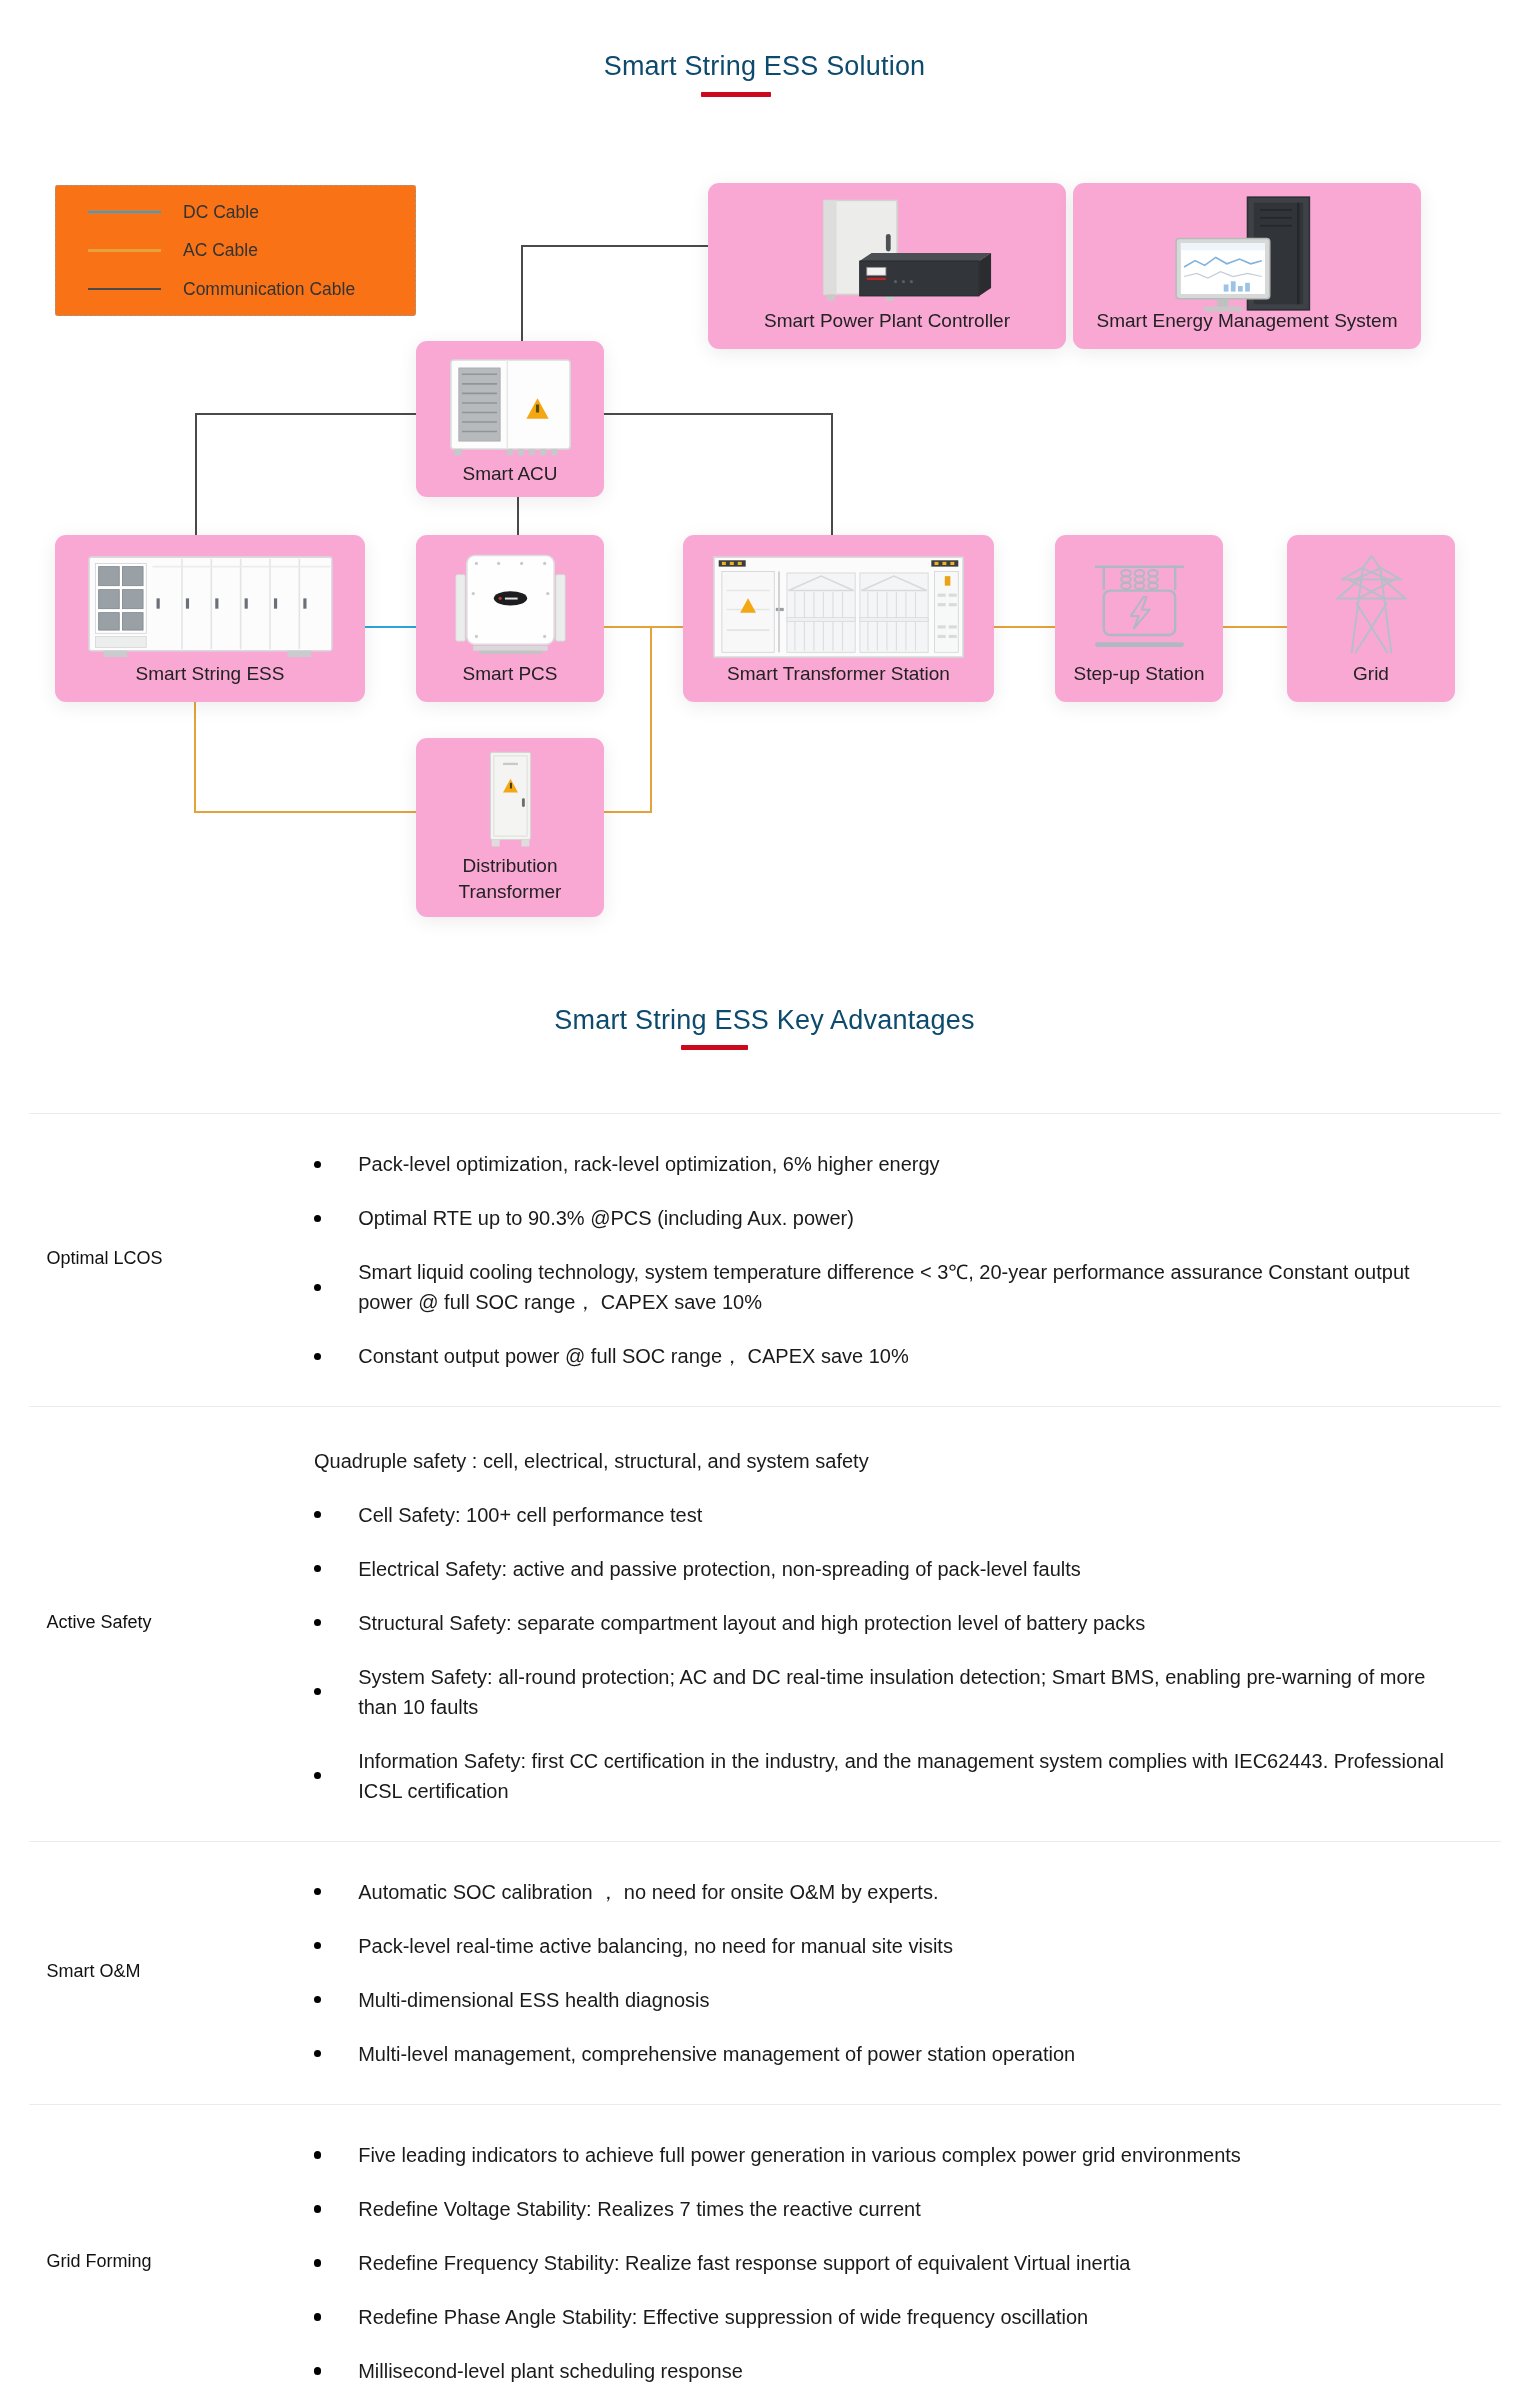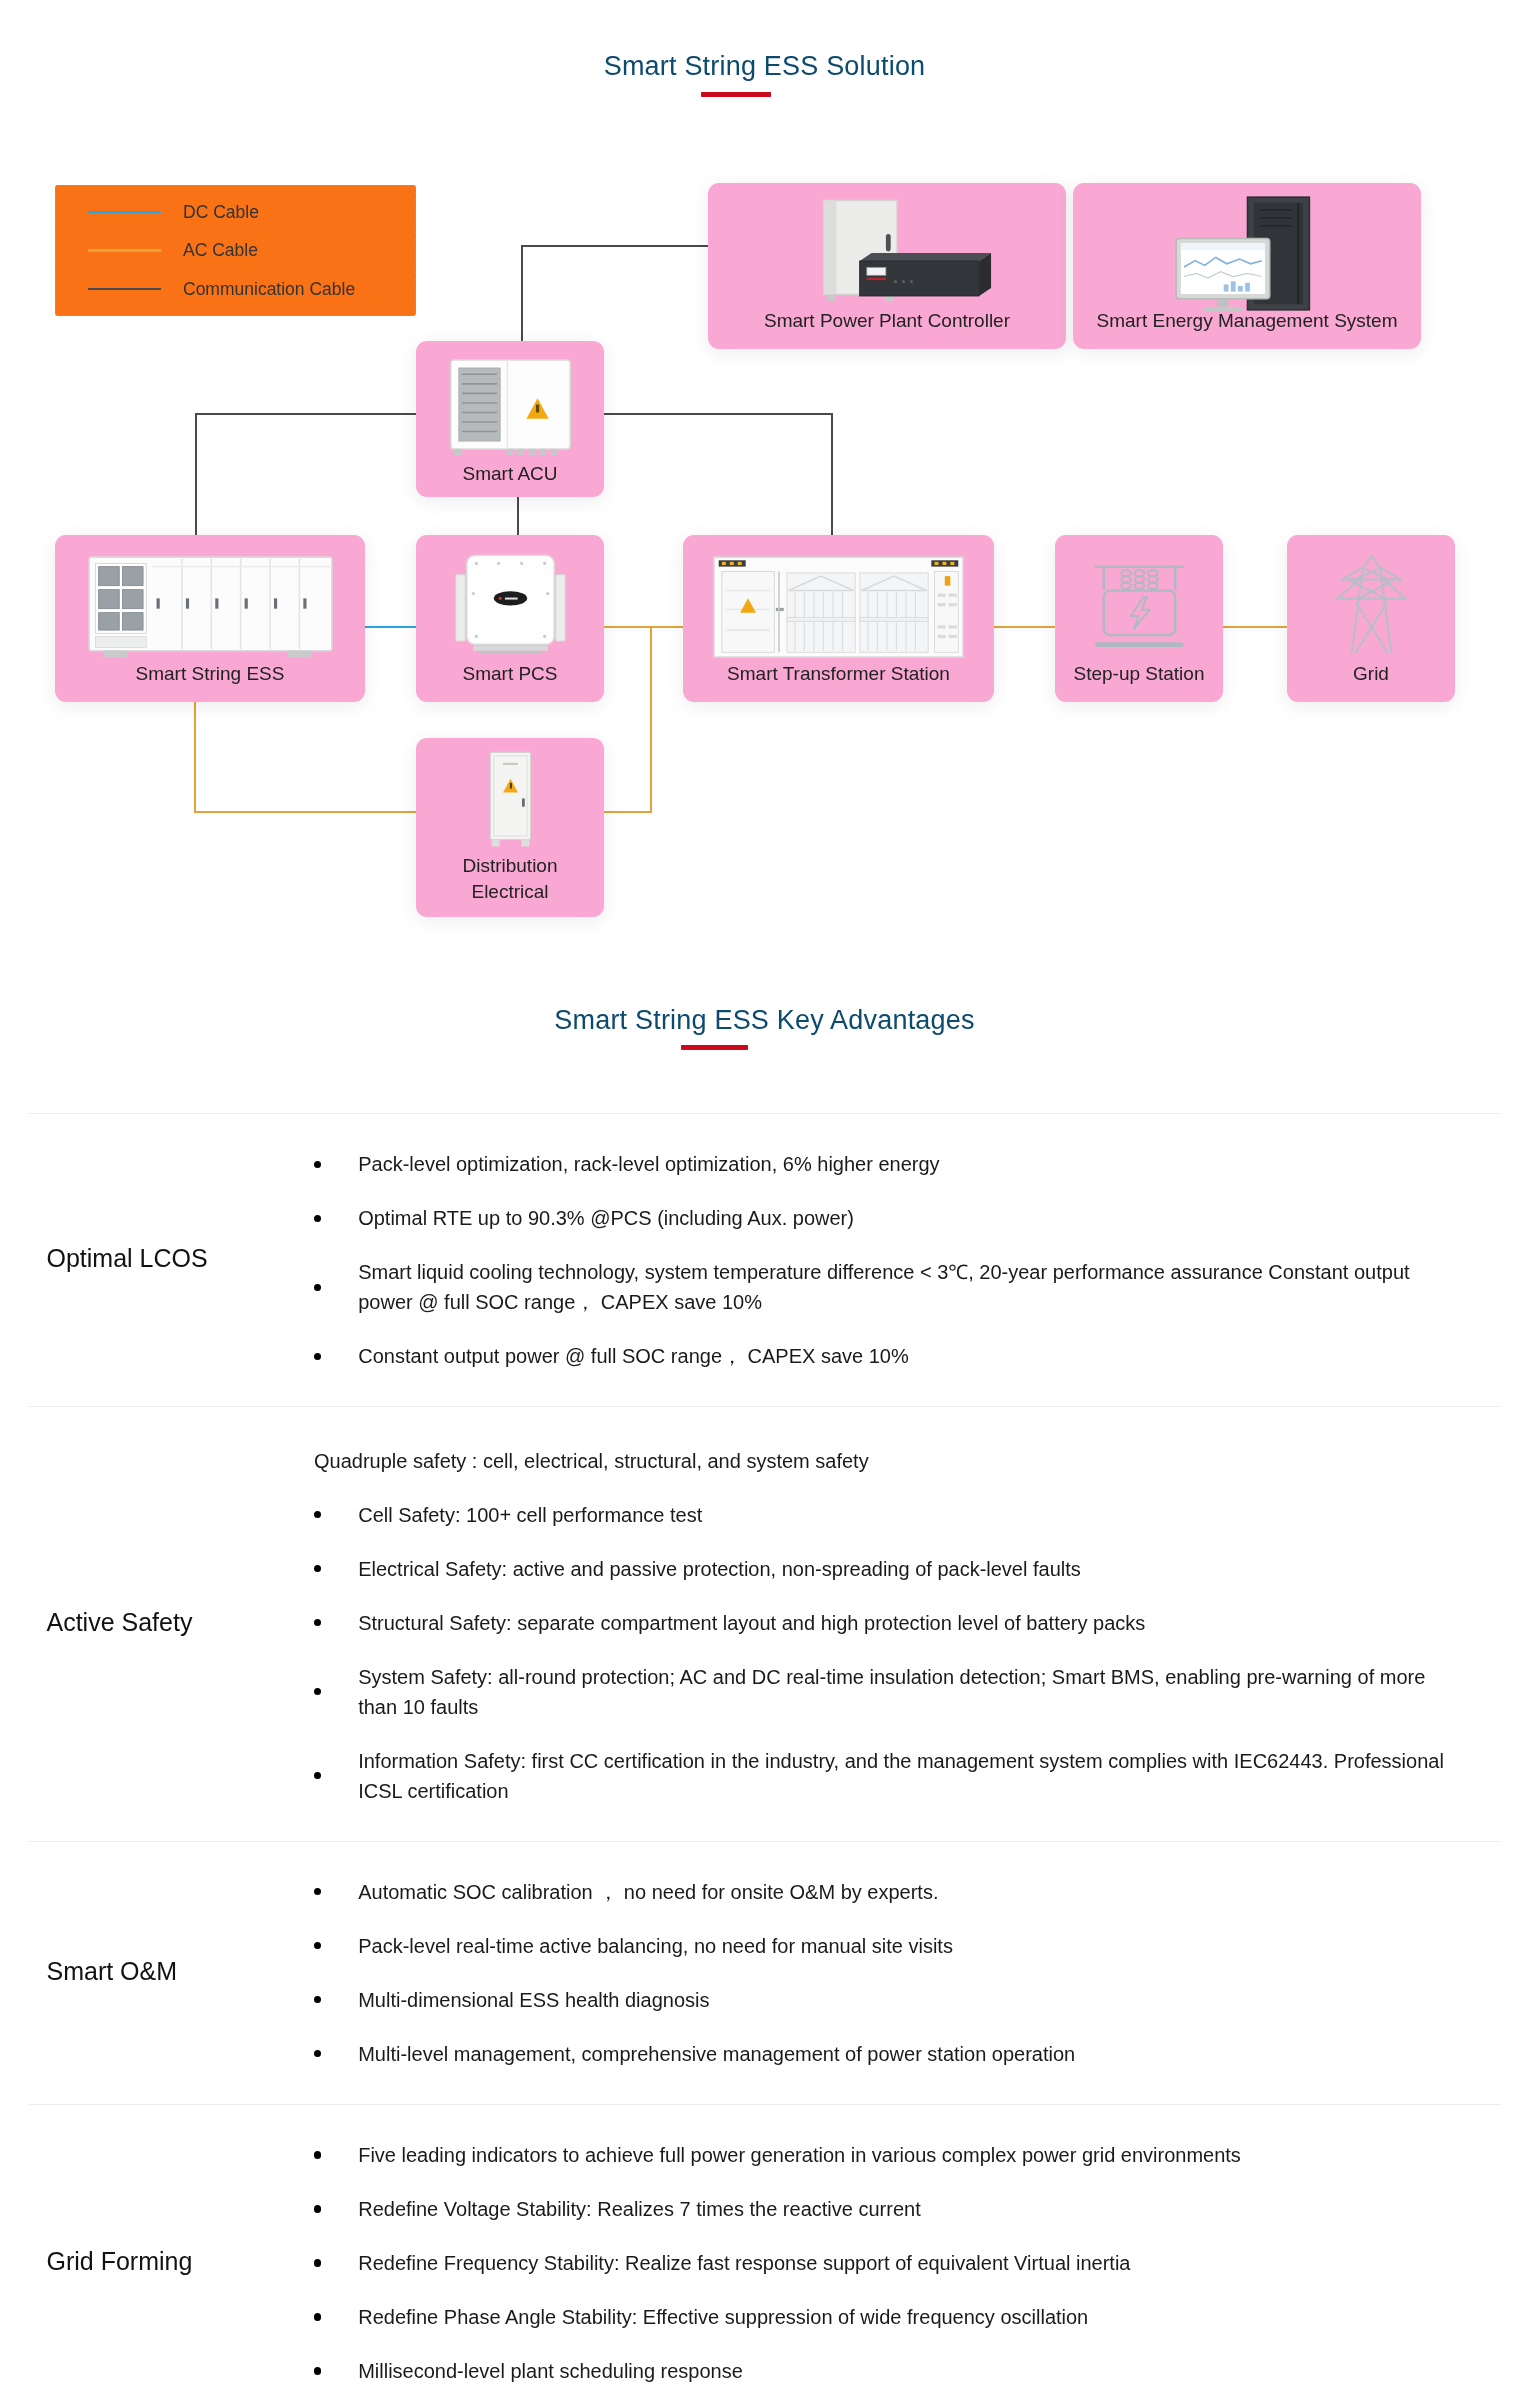--- a/index.html
+++ b/index.html
@@ -48,21 +48,21 @@
   #card-sts{left:683px;top:535px;width:311px;height:167px;}
   #card-stepup{left:1055px;top:535px;width:168px;height:167px;}
   #card-grid{left:1287px;top:535px;width:168px;height:167px;}
   #card-disttx{left:416px;top:738px;width:188px;height:179px;}
   #card-disttx .label{bottom:12.7px;}
 
   
   .sections{position:absolute;left:29px;top:1113px;width:1472px;}
   .section{display:flex;border-top:1.6px solid #ececec;padding:32px 0 35px;}
   .section .head{flex:0 0 285px;box-sizing:border-box;display:flex;align-items:center;
-                 padding-left:17.5px;font-size:25px;color:#111;text-align:right;}
+                 padding-left:17.5px;font-size:18px;color:#111;text-align:right;}
   .section .bullets{flex:1;max-width:1139px;padding-top:3.2px;}
   .intro{font-size:20px;line-height:30px;color:#1a1a1a;margin:3.2px 0 24px;}
   .bullet{display:flex;align-items:center;margin:0 0 24px;}
   .bullet:last-child{margin-bottom:0;}
   .bullet .dot{flex:0 0 auto;width:7.2px;height:7.2px;border-radius:50%;background:#000;margin-right:37px;}
   .bullet .txt{font-size:20px;line-height:30px;color:#1a1a1a;}
 </style>
 </head>
 <body>
 
@@ -366,21 +366,21 @@
           <rect x="50" y="6" width="70" height="152" rx="3" fill="#f4f4f2" stroke="#d4d4d2" stroke-width="2"></rect>
           <rect x="56" y="12" width="58" height="140" fill="none" stroke="#e0e0de" stroke-width="2"></rect>
           <rect x="72" y="24" width="26" height="4" fill="#c9c9c7"></rect>
           <polygon points="85,52 98,76 72,76" fill="#f3a712"></polygon>
           <rect x="84" y="59" width="3.5" height="10" fill="#4a3b00"></rect>
           <rect x="105" y="86" width="5" height="15" rx="2" fill="#6b6f73"></rect>
           <rect x="52" y="158" width="14" height="12" fill="#dddddb"></rect>
           <rect x="104" y="158" width="14" height="12" fill="#dddddb"></rect>
         </svg>
       </div>
-      <div class="label">Distribution Electrical</div>
+      <div class="label">Distribution Transformer</div>
     </div>
   </div>
 
   <div class="big-title" id="advantages-title">Smart String ESS Key Advantages</div>
   <div class="red-bar" id="red-bar-2"></div>
 
   <div class="sections">
 
     <div class="section">
       <div class="head">Optimal LCOS</div>

